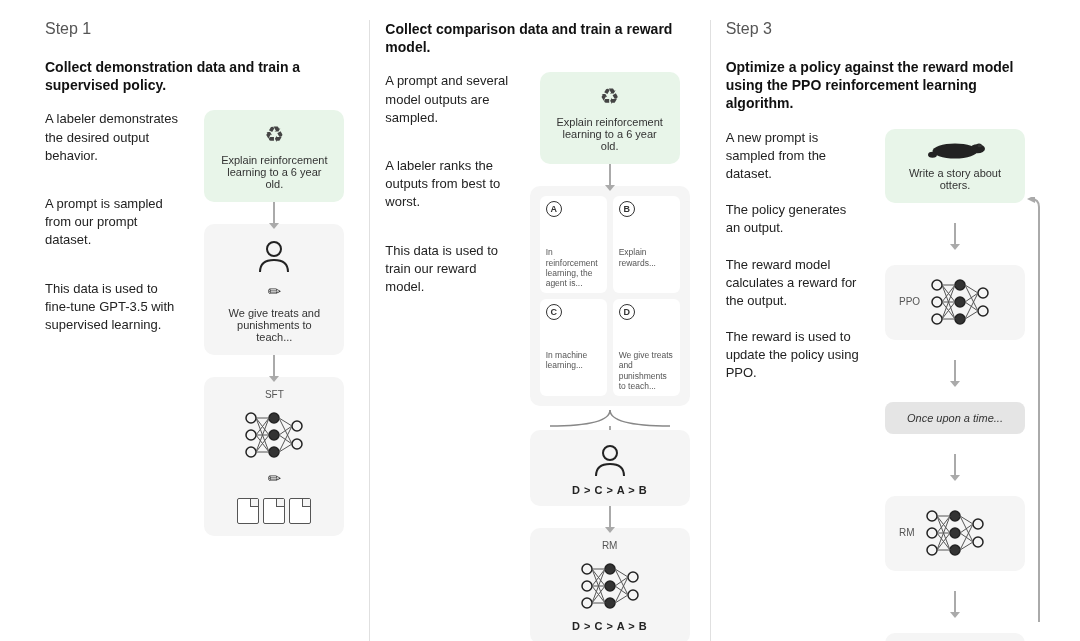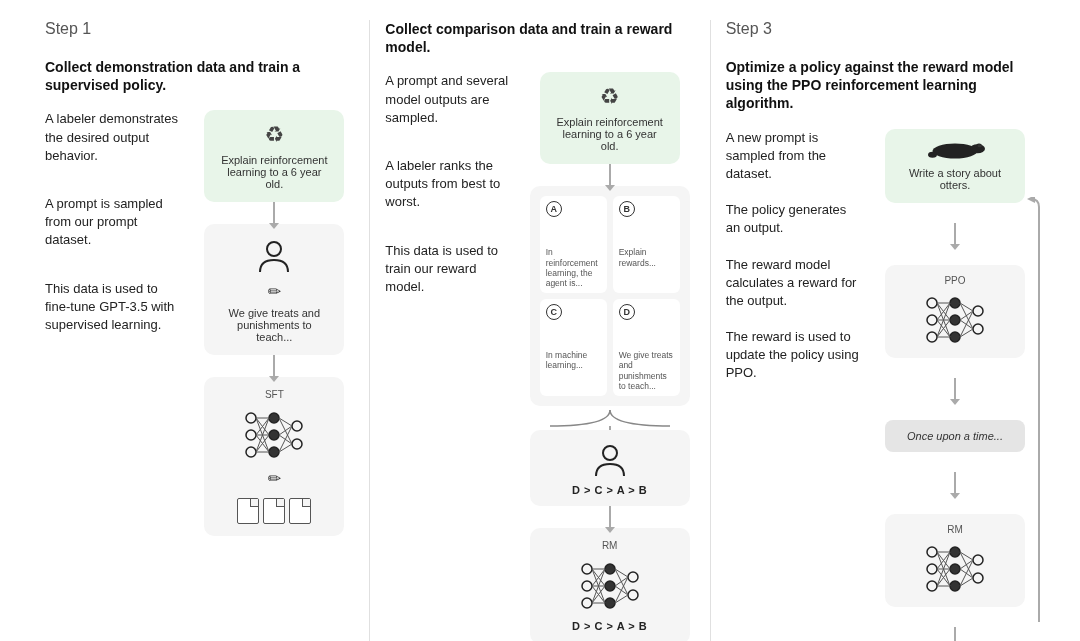--- a/index.html
+++ b/index.html
@@ -190,21 +190,21 @@
     
     .ppo-box {
       background: #f5f5f5;
       border-radius: 10px;
       padding: 10px 14px;
       text-align: center;
       width: 140px;
       font-size: 11px;
       color: #333;
       display: flex;
-      flex-direction: column;
+      flex-direction: row;
       align-items: center;
       gap: 5px;
     }
 
     .output-text-box {
       background: #e5e5e5;
       border-radius: 8px;
       padding: 10px 14px;
       text-align: center;
       width: 140px;

